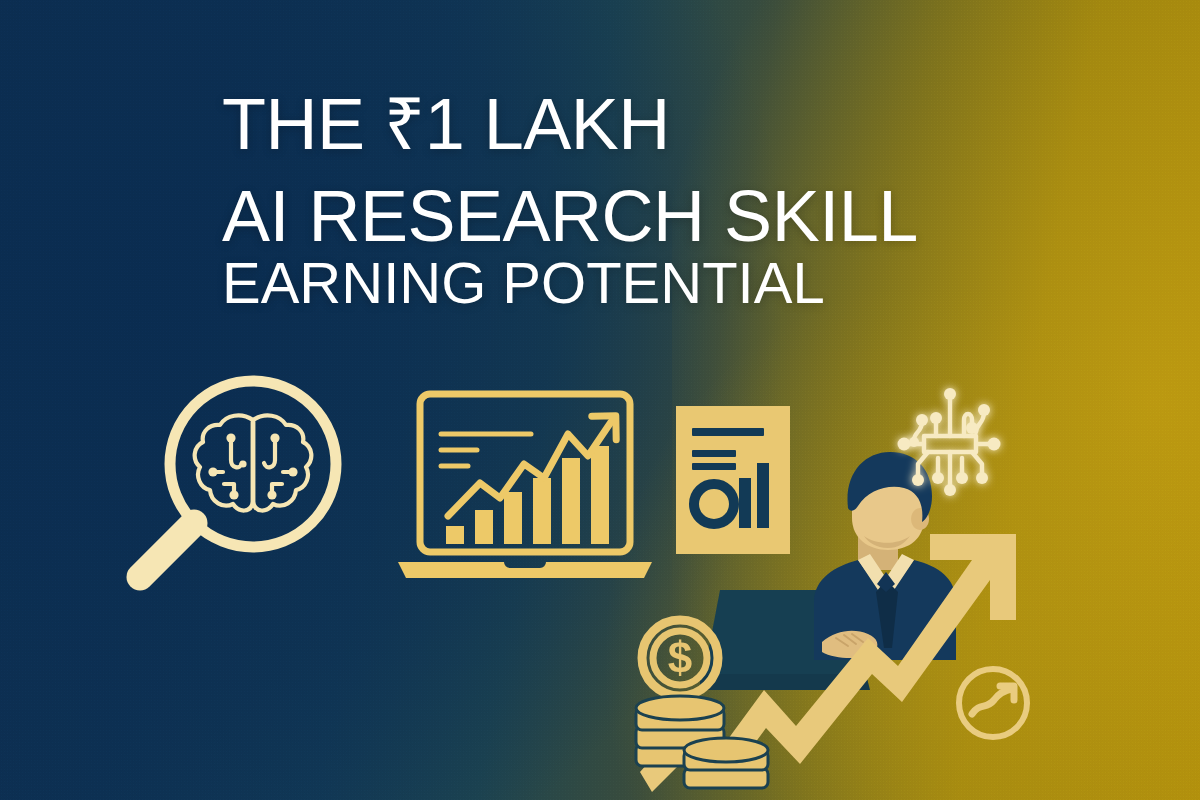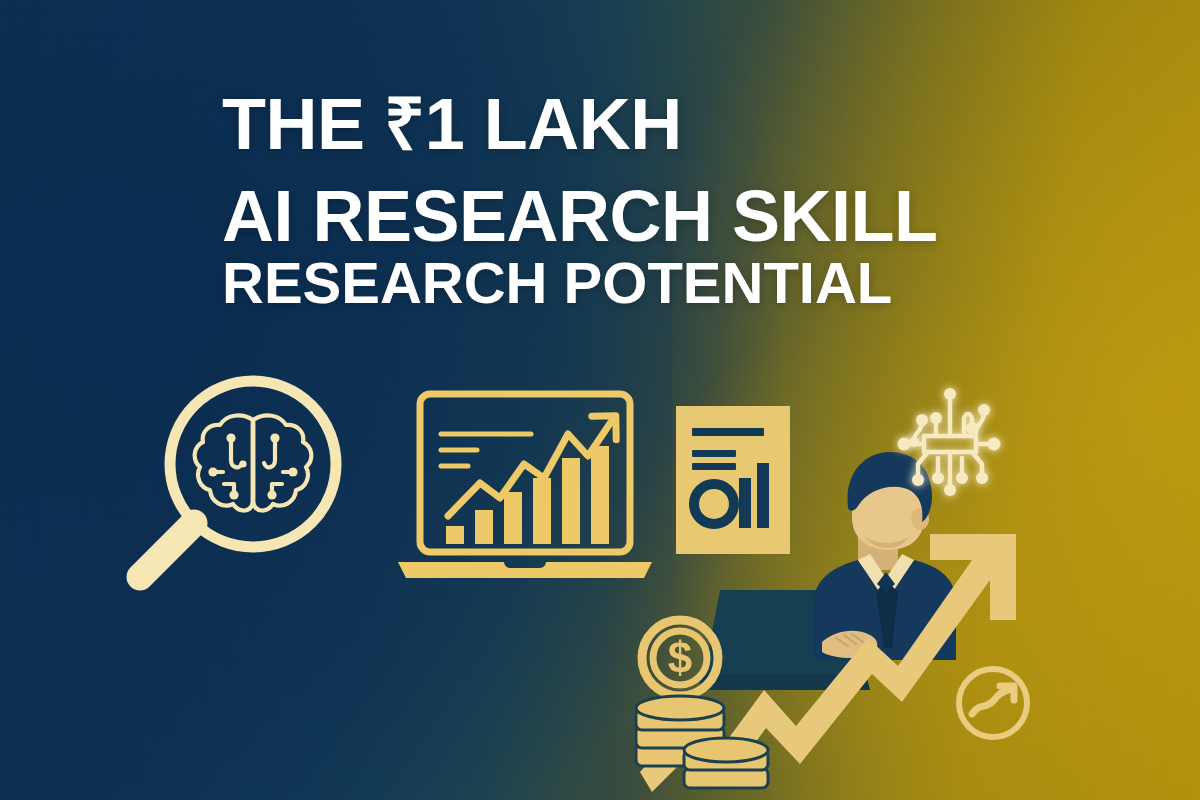--- a/index.html
+++ b/index.html
@@ -59,21 +59,21 @@
 
   
   .headline {
     position:absolute;
     left:222px; top:88px;
     width:840px;
     z-index:6;
   }
   .hl-line {
     color:#ffffff;
-    font-weight:700;
+    font-weight:400;
     letter-spacing:-0.5px;
     line-height:1.0;
     white-space:nowrap;
     text-shadow:0 2px 10px rgba(0,0,0,0.22);
   }
   .hl-1 { font-size:72px; margin-bottom:20px; }
   .hl-2 { font-size:72px; margin-bottom:2px; }
   .hl-3 { font-size:58px; letter-spacing:0px; }
 
   
@@ -98,21 +98,21 @@
 
   <div class="bg-base"></div>
   <div class="bg-glow-left"></div>
   <div class="bg-glow-right"></div>
   <div class="bg-glow-bottom"></div>
   <div class="bg-noise"></div>
 
   <div class="headline">
     <div class="hl-line hl-1">THE ₹1 LAKH</div>
     <div class="hl-line hl-2">AI RESEARCH SKILL</div>
-    <div class="hl-line hl-3">RESEARCH POTENTIAL</div>
+    <div class="hl-line hl-3">EARNING POTENTIAL</div>
   </div>
 
   <div class="icon-block" id="magnifier-brain">
     <svg viewBox="0 0 246 222" width="246" height="222">
       <g fill="none" stroke="#f6e6b4" stroke-linecap="round" stroke-linejoin="round">
         <circle cx="143" cy="86" r="83" stroke-width="11"></circle>
         <path d="M84 145 L30 199" stroke-width="27"></path>
       </g>
       <g fill="none" stroke="#f6e6b4" stroke-width="4.2" stroke-linecap="round" stroke-linejoin="round">
         <path d="M143 42 C131 34 116 37 110 47 C99 46 91 54 93 64 C83 69 82 82 90 89

